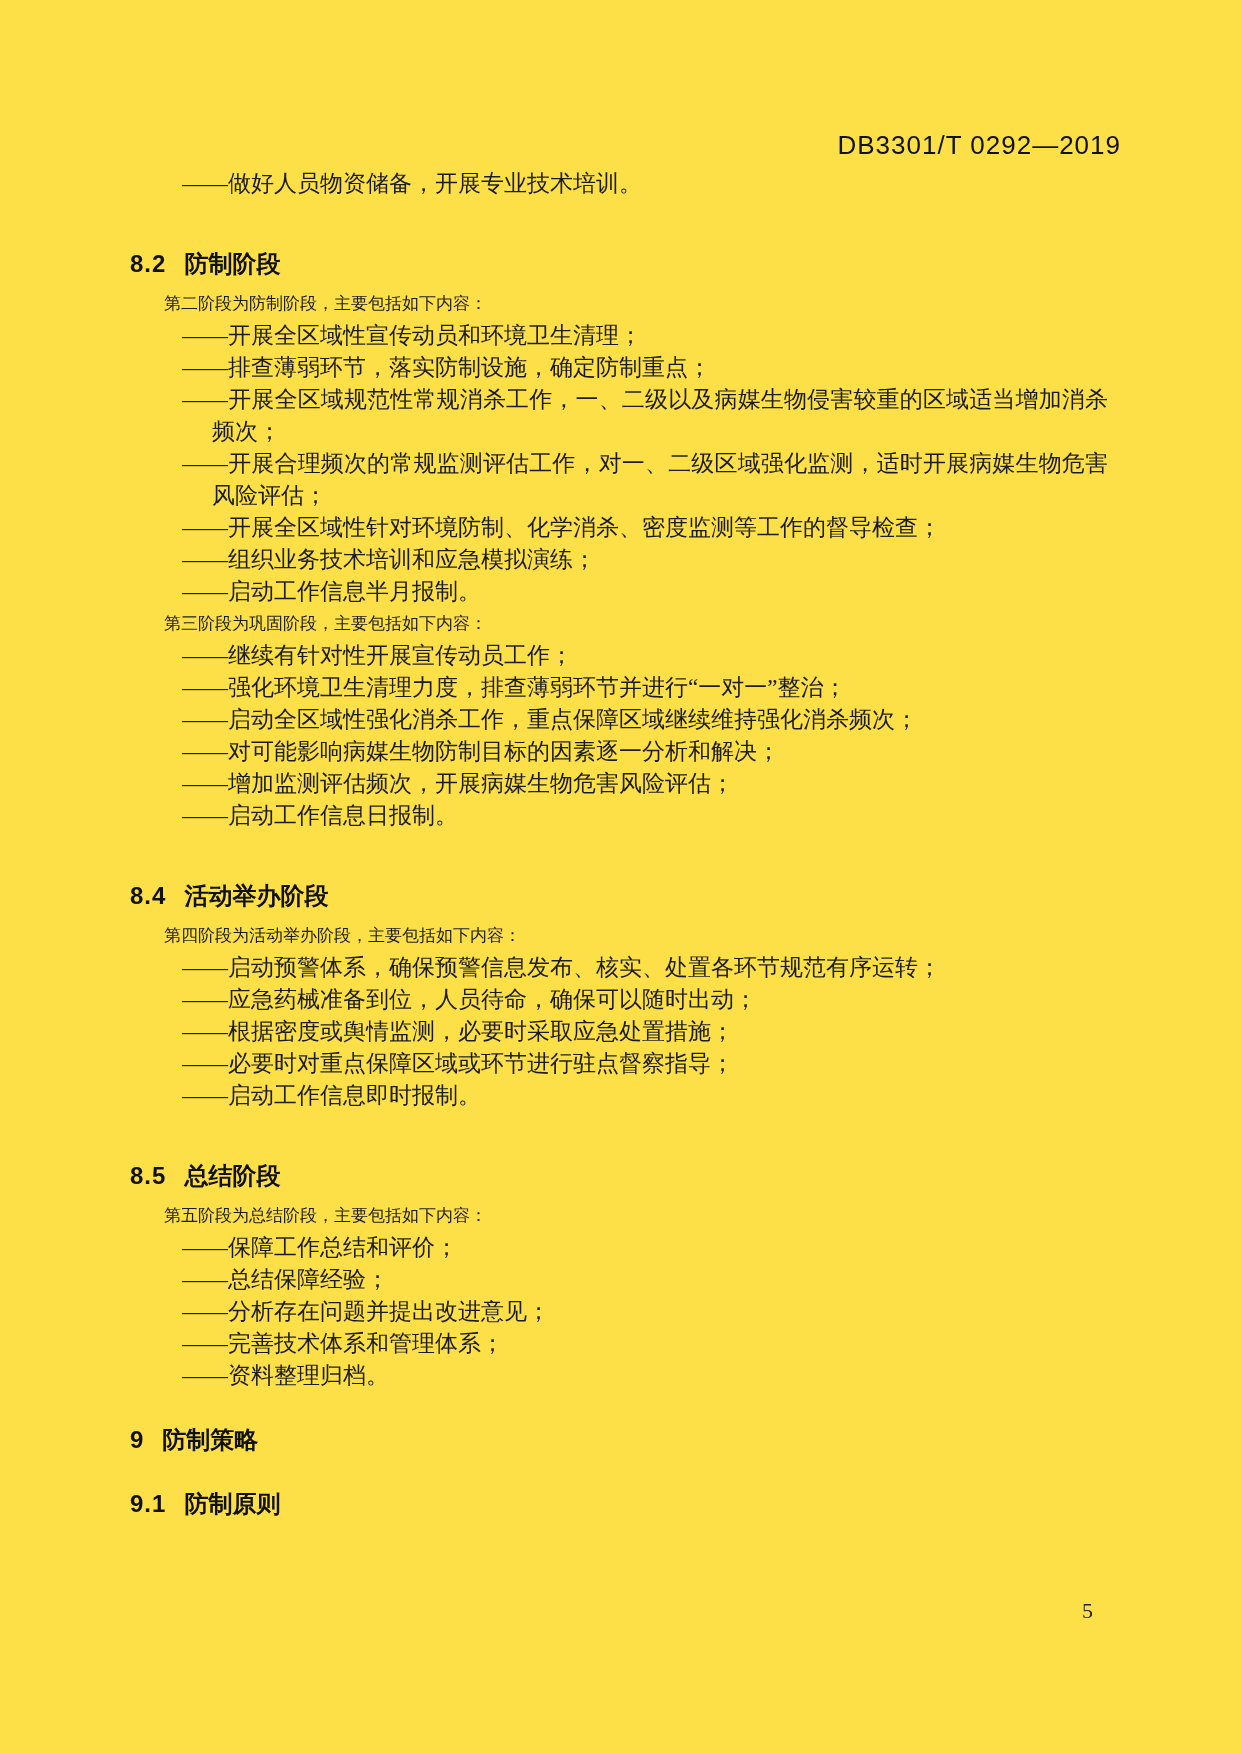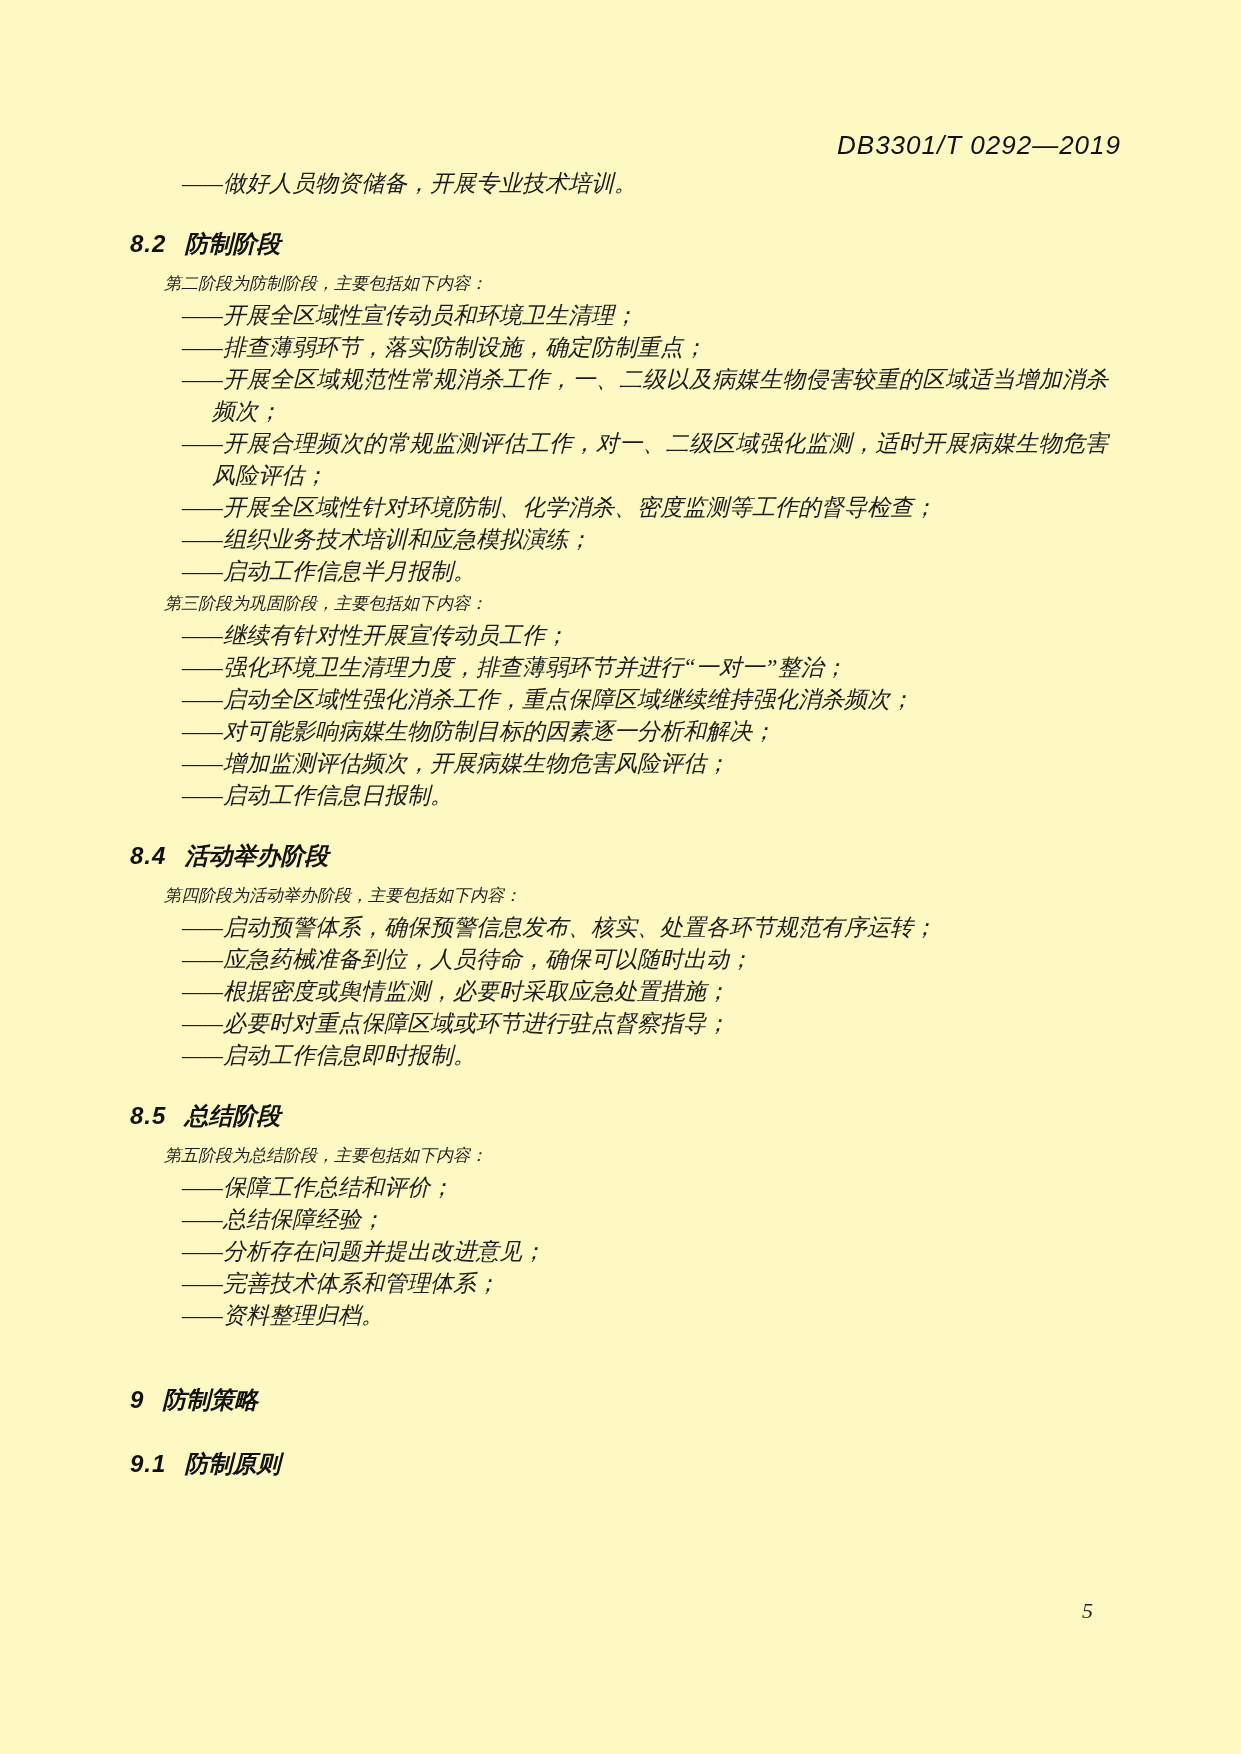--- a/index.html
+++ b/index.html
@@ -4,25 +4,24 @@
 <style>
   html, body {
     margin: 0;
     padding: 0;
     background: #ffffff;
   }
   .page {
     position: relative;
     width: 1241px;
     height: 1754px;
-    background: #fef9c3;
+    background: #fde047;
     color: #1c1c1c;
     font-family: "Liberation Serif", serif;
     overflow: hidden;
-    font-style: italic;
   }
   .doc-header {
     position: absolute;
     top: 130px;
     right: 120px;
     font-family: "Liberation Sans", sans-serif;
     font-size: 26px;
     letter-spacing: 1px;
     color: #111;
     white-space: nowrap;
@@ -41,34 +40,34 @@
     text-indent: -30px;
     text-align: justify;
   }
   .lead {
     font-size: 17px;
     line-height: 32px;
     margin: 0;
     text-indent: 2em;
   }
   .section-heading {
-    margin-top: 28px;
+    margin-top: 48px;
     margin-bottom: 8px;
     font-family: "Liberation Sans", sans-serif;
     font-weight: bold;
     font-size: 24px;
     line-height: 32px;
     color: #111;
   }
   .section-heading .sec-num {
     margin-right: 18px;
     letter-spacing: 1px;
   }
   .section-heading.chapter {
-    margin-top: 52px;
+    margin-top: 32px;
   }
   .section-heading.sub-after-chapter {
     margin-top: 32px;
   }
   .page-number {
     position: absolute;
     right: 148px;
     top: 1598px;
     font-size: 22px;
     font-family: "Liberation Serif", serif;

